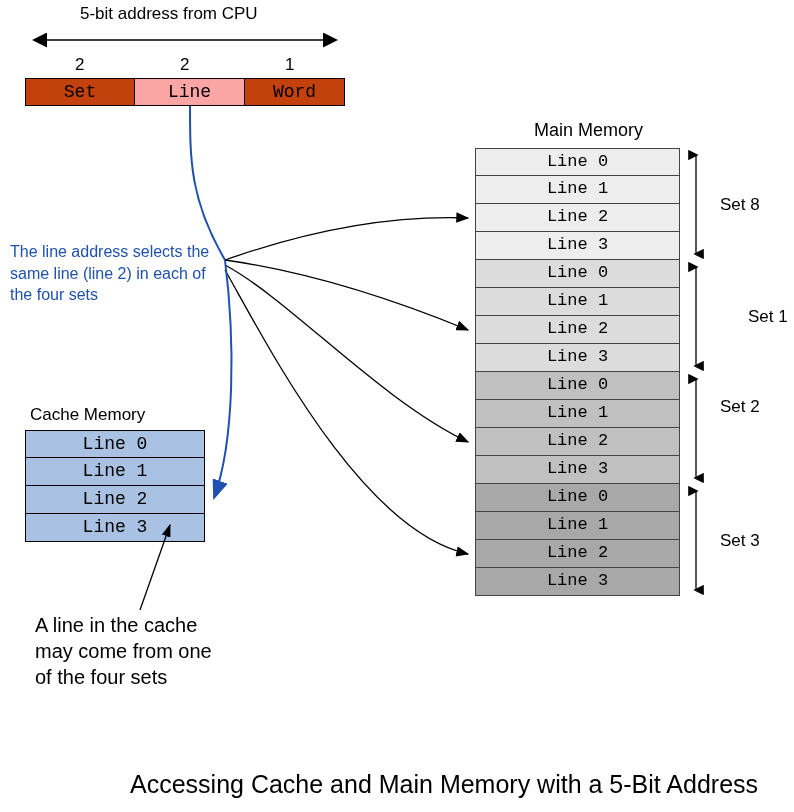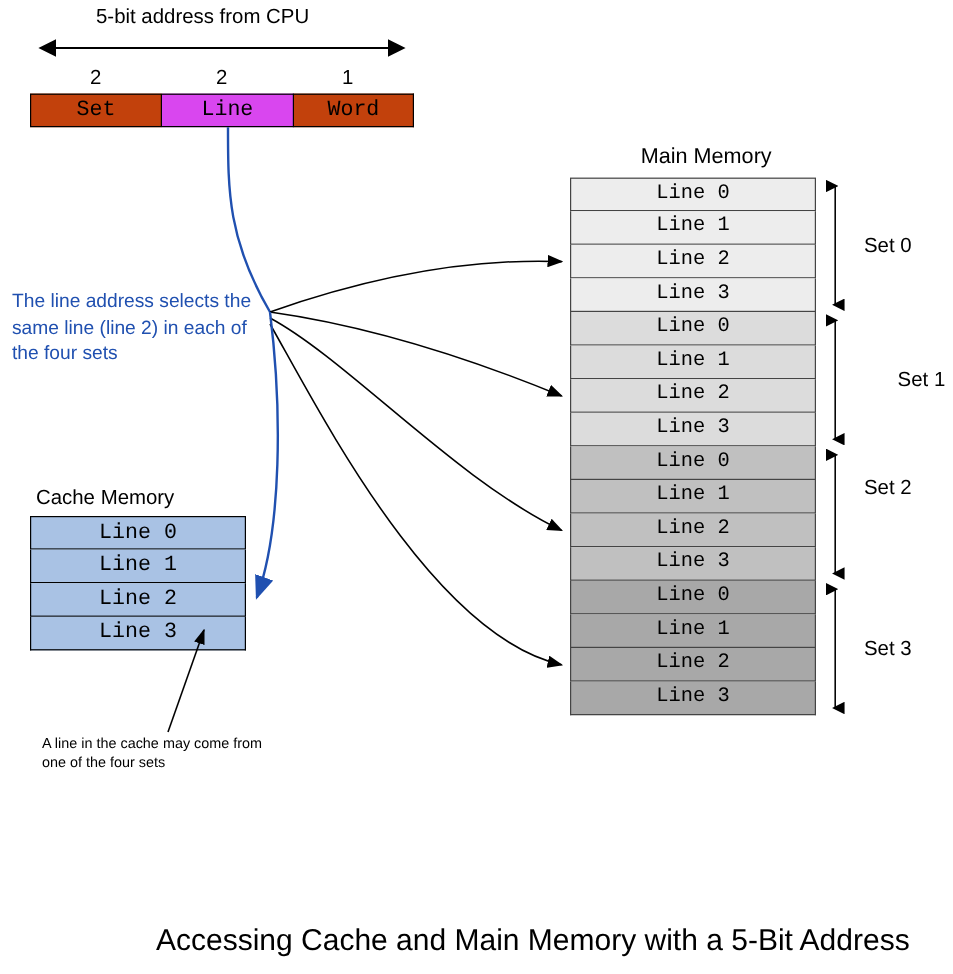--- a/index.html
+++ b/index.html
@@ -18,21 +18,21 @@
   .caption-text { font-size: 25px; }
   .addr-cell {
     border: 1px solid #000;
     text-align: center;
     font-family: "Courier New", Courier, monospace;
     font-size: 18px;
     height: 28px;
     line-height: 26px;
   }
   .addr-gray { background: #c2410c; }
-  .addr-blue { background: #d946ef; }
+  .addr-blue { background: #fca5a5; }
   .cache-cell {
     border: 1px solid #000;
     background: #a9c2e4;
     text-align: center;
     font-family: "Courier New", Courier, monospace;
     font-size: 18px;
     height: 28px;
     line-height: 26px;
   }
   .mem-cell {
@@ -82,21 +82,21 @@
 </div>
 
 <svg class="abs" style="left:110px; top:520px;" width="120" height="95">
   <defs>
     <marker id="ahc" markerWidth="10" markerHeight="7" refX="9" refY="3.5" orient="auto">
       <polygon points="0 0, 10 3.5, 0 7" fill="#000"></polygon>
     </marker>
   </defs>
   <line x1="30" y1="90" x2="60" y2="5" stroke="#000" stroke-width="1.3" marker-end="url(#ahc)"></line>
 </svg>
-<div class="abs label" style="left:35px; top:612px; width:190px; font-size:12px; line-height:1.3;">A line in the cache may come from one of the four sets</div>
+<div class="abs label" style="left:35px; top:612px; width:190px; font-size:20px; line-height:1.3;">A line in the cache may come from one of the four sets</div>
 
 <div class="abs title-text" style="left:522px; top:120px;margin-left:12px;">Main Memory</div>
 
 <div class="abs" style="left:475px; top:148px; width:205px;" id="mm-table">
     <div class="mem-cell" style="background: rgb(237, 237, 237);">Line 0</div>
     <div class="mem-cell" style="background: rgb(237, 237, 237); border-top: none;">Line 1</div>
     <div class="mem-cell" style="background: rgb(237, 237, 237); border-top: none;">Line 2</div>
     <div class="mem-cell" style="background: rgb(237, 237, 237); border-top: none;">Line 3</div>
     <div class="mem-cell" style="background: rgb(220, 220, 220); border-top: none;">Line 0</div>
     <div class="mem-cell" style="background: rgb(220, 220, 220); border-top: none;">Line 1</div>
@@ -119,21 +119,21 @@
       </marker>
     <marker id="bD" markerWidth="8" markerHeight="8" refX="4" refY="6" orient="auto">
         <polygon points="0 0, 8 0, 4 8" fill="#000"></polygon>
       </marker>
   </defs>
   <line x1="12" y1="7" x2="12" y2="106" stroke="#000" stroke-width="1.3" marker-start="url(#bU)" marker-end="url(#bD)"></line>
   <line x1="12" y1="119" x2="12" y2="218" stroke="#000" stroke-width="1.3" marker-start="url(#bU)" marker-end="url(#bD)"></line>
   <line x1="12" y1="231" x2="12" y2="330" stroke="#000" stroke-width="1.3" marker-start="url(#bU)" marker-end="url(#bD)"></line>
   <line x1="12" y1="343" x2="12" y2="442" stroke="#000" stroke-width="1.3" marker-start="url(#bU)" marker-end="url(#bD)"></line>
 </svg>
-<div class="abs label" style="left:720px; top:195px;">Set 0</div>
+<div class="abs label" style="left:720px; top:195px;">Set 8</div>
 <div class="abs label" style="left:748px; top:307px;text-align:right;">Set 1</div>
 <div class="abs label" style="left:720px; top:397px;text-align:right;">Set 2</div>
 <div class="abs label" style="left:720px; top:531px;">Set 3</div>
 
 <svg class="abs" style="left:0; top:0;" width="794" height="700">
   <defs>
     <marker id="ak" markerWidth="10" markerHeight="8" refX="9" refY="4" orient="auto">
       <polygon points="0 0, 10 4, 0 8" fill="#000"></polygon>
     </marker>
     <marker id="akB" markerWidth="10" markerHeight="8" refX="9" refY="4" orient="auto">

